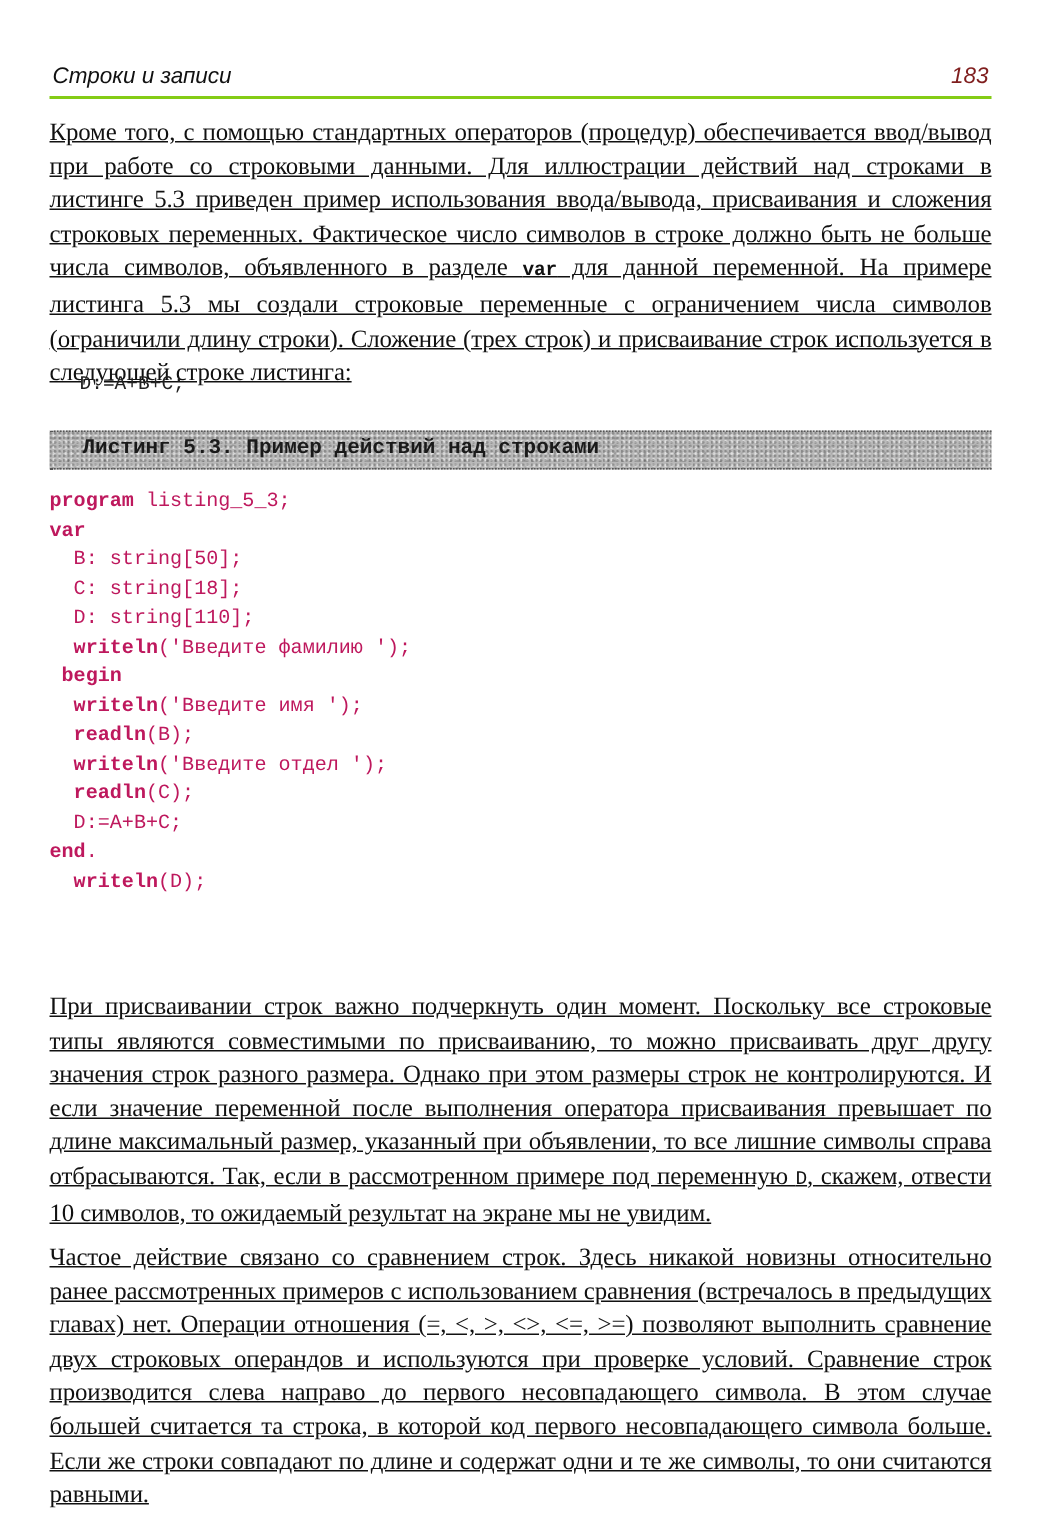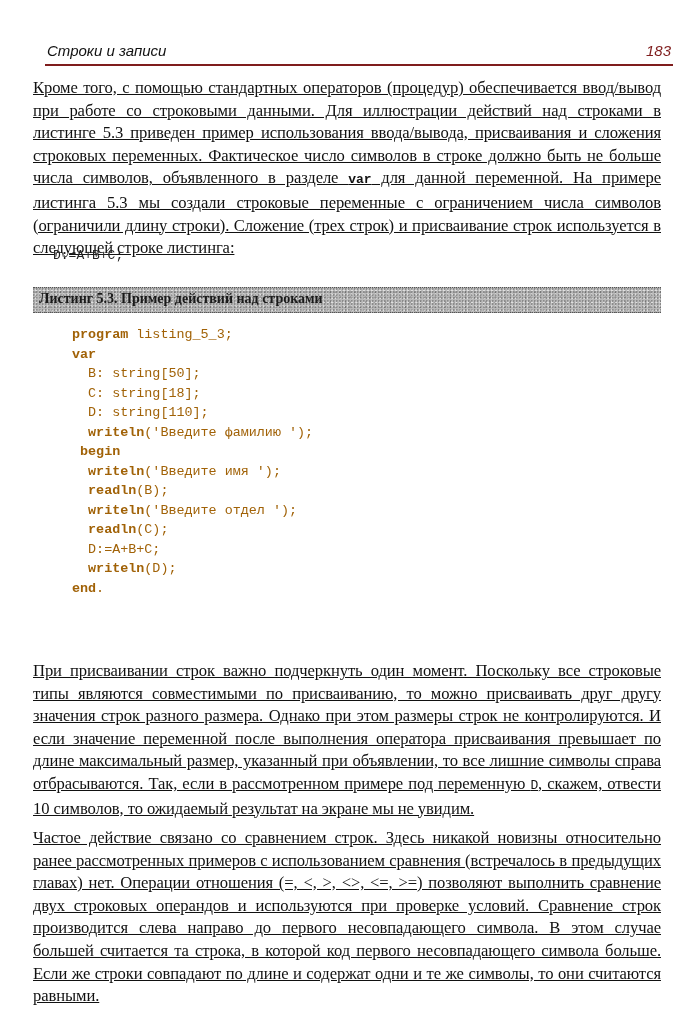--- a/index.html
+++ b/index.html
@@ -4,22 +4,22 @@
   <style>
     html, body { margin: 0; padding: 0; background: #ffffff; }
     body {
       width: 700px; height: 1024px; position: relative; overflow: hidden;
       color: #111111;
       font-family: "Liberation Serif", serif;
     }
     .page { position: absolute; left: 33px; top: 0; width: 628px; }
 
     .running-head {
-      position: absolute; left: 12px; top: 40px; width: 628px; height: 24px;
-      border-bottom: 2px solid #7f1d1d;
+      position: absolute; left: 0; top: 40px; width: 628px; height: 24px;
+      border-bottom: 2px solid #84cc16;
     }
     .running-title {
       position: absolute; left: 2px; top: 2px;
       font-family: "Liberation Sans", sans-serif; font-style: italic;
       font-size: 15px; color: #111;
     }
     .page-number {
       position: absolute; right: 2px; top: 2px;
       font-family: "Liberation Sans", sans-serif; font-style: italic;
       font-size: 15px; color: #7f1d1d;
@@ -46,28 +46,28 @@
       position: absolute; left: 0; top: 287px; width: 628px; height: 24px;
       background-color: #b9b9b9;
       background-image:
         radial-gradient(circle at 20% 30%, rgba(0,0,0,0.25) 0.8px, transparent 1.2px),
         radial-gradient(circle at 70% 60%, rgba(255,255,255,0.55) 0.8px, transparent 1.2px),
         radial-gradient(circle at 45% 85%, rgba(0,0,0,0.18) 0.7px, transparent 1.1px);
       background-size: 3px 3px, 4px 4px, 5px 5px;
       border-top: 1px dotted #555; border-bottom: 1px dotted #555;
     }
     .listing-title {
-      position: absolute; left: 6px; top: 3px;
-      font-family: Liberation Serif, serif; font-weight: bold;
+      position: absolute; left: 22px; top: 3px;
+      font-family: Liberation Mono, monospace; font-weight: bold;
       font-size: 14px; color: #1a1a1a;
     }
 
     .code-block {
       position: absolute; left: 0; top: 325px;
-      font-family: "Liberation Mono", monospace; font-size: 13.4px; color: #a16207; margin-left: 39px;
+      font-family: "Liberation Mono", monospace; font-size: 13.4px; color: #be185d;
     }
     .code-line { height: 19.5px; line-height: 19.5px; white-space: pre; }
     .code-line .kw { font-weight: bold; }
   </style>
 </head>
 <body>
 
 <div class="page">
 
   <div class="running-head">
@@ -89,21 +89,21 @@
       <div class="code-line"><span>  </span><span class="kw"></span><span>B: string[50];</span></div>
       <div class="code-line"><span>  </span><span class="kw"></span><span>C: string[18];</span></div>
       <div class="code-line"><span>  </span><span class="kw"></span><span>D: string[110];</span></div>
       <div class="code-line"><span>  </span><span class="kw">writeln</span><span>('Введите фамилию ');</span></div>
       <div class="code-line"><span> </span><span class="kw">begin</span><span></span></div>
       <div class="code-line"><span>  </span><span class="kw">writeln</span><span>('Введите имя ');</span></div>
       <div class="code-line"><span>  </span><span class="kw">readln</span><span>(B);</span></div>
       <div class="code-line"><span>  </span><span class="kw">writeln</span><span>('Введите отдел ');</span></div>
       <div class="code-line"><span>  </span><span class="kw">readln</span><span>(C);</span></div>
       <div class="code-line"><span>  </span><span class="kw"></span><span>D:=A+B+C;</span></div>
+      <div class="code-line"><span></span><span class="kw">end</span><span>.</span></div>
       <div class="code-line"><span>  </span><span class="kw">writeln</span><span>(D);</span></div>
-      <div class="code-line"><span></span><span class="kw">end</span><span>.</span></div>
     </div>
 
   <p class="para p2"><span>При присваивании строк важно подчеркнуть один момент. Поскольку все строковые типы являются совместимыми по присваиванию, то можно присваивать друг другу значения строк разного размера. Однако при этом размеры строк не контролируются. И если значение переменной после выполнения оператора присваивания превышает по длине максимальный размер, указанный при объявлении, то все лишние символы справа отбрасываются. Так, если в рассмотренном примере под переменную </span><span class="mono-inline">D</span><span>, скажем, отвести 10 символов, то ожидаемый результат на экране мы не увидим.</span></p>
 
   <p class="para p3">Частое действие связано со сравнением строк. Здесь никакой новизны относительно ранее рассмотренных примеров с использованием сравнения (встречалось в предыдущих главах) нет. Операции отношения (=, &lt;, &gt;, &lt;&gt;, &lt;=, &gt;=) позволяют выполнить сравнение двух строковых операндов и используются при проверке условий. Сравнение строк производится слева направо до первого несовпадающего символа. В этом случае большей считается та строка, в которой код первого несовпадающего символа больше. Если же строки совпадают по длине и содержат одни и те же символы, то они считаются равными.</p>
 
 </div>
 
 </body></html>

